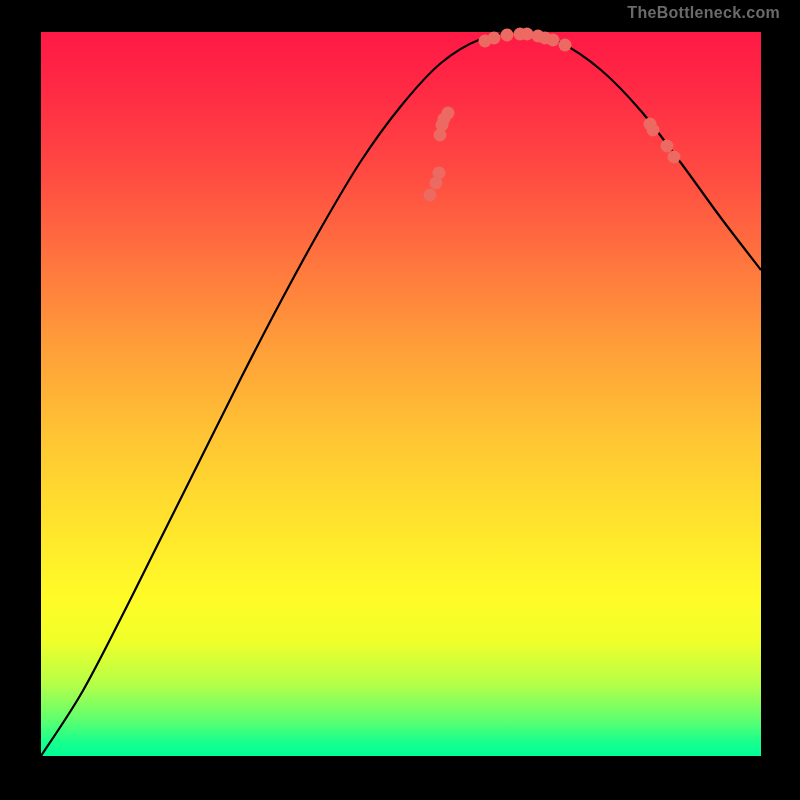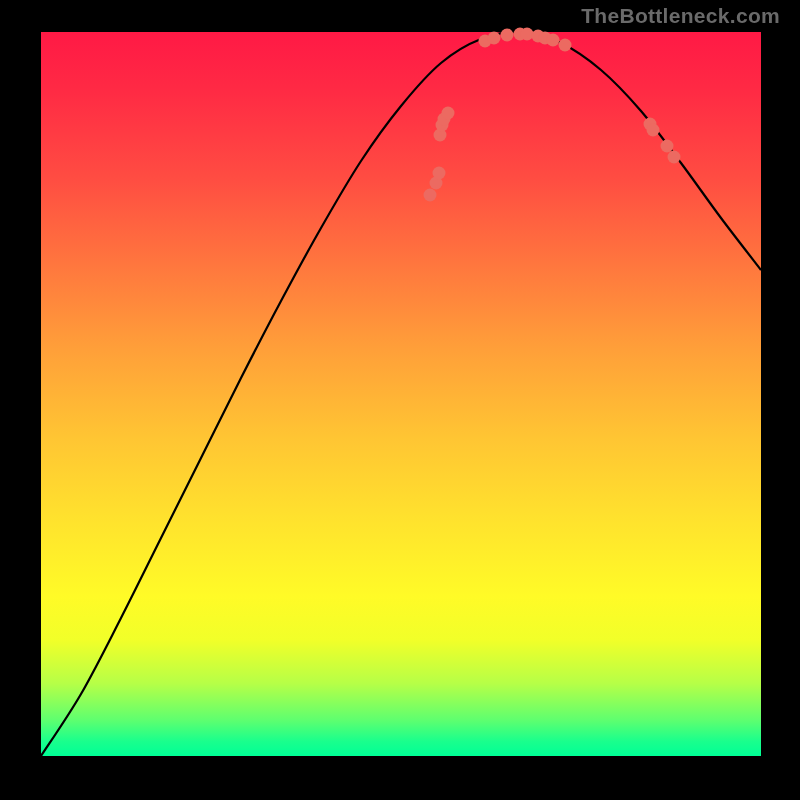--- a/index.html
+++ b/index.html
@@ -10,21 +10,21 @@
     left: 0; top: 0;
     width: 800px; height: 800px;
     background: #000;
   }
   
   .watermark {
     position: absolute;
     top: 4px;
     right: 20px;
     color: #6a6a6a;
-    font-size: 21px;
+    font-size: 16px;
     font-weight: bold;
     letter-spacing: 0.3px;
   }
   
   .plot-area {
     position: absolute;
     left: 41px;
     top: 32px;
     width: 720px;
     height: 724px;

